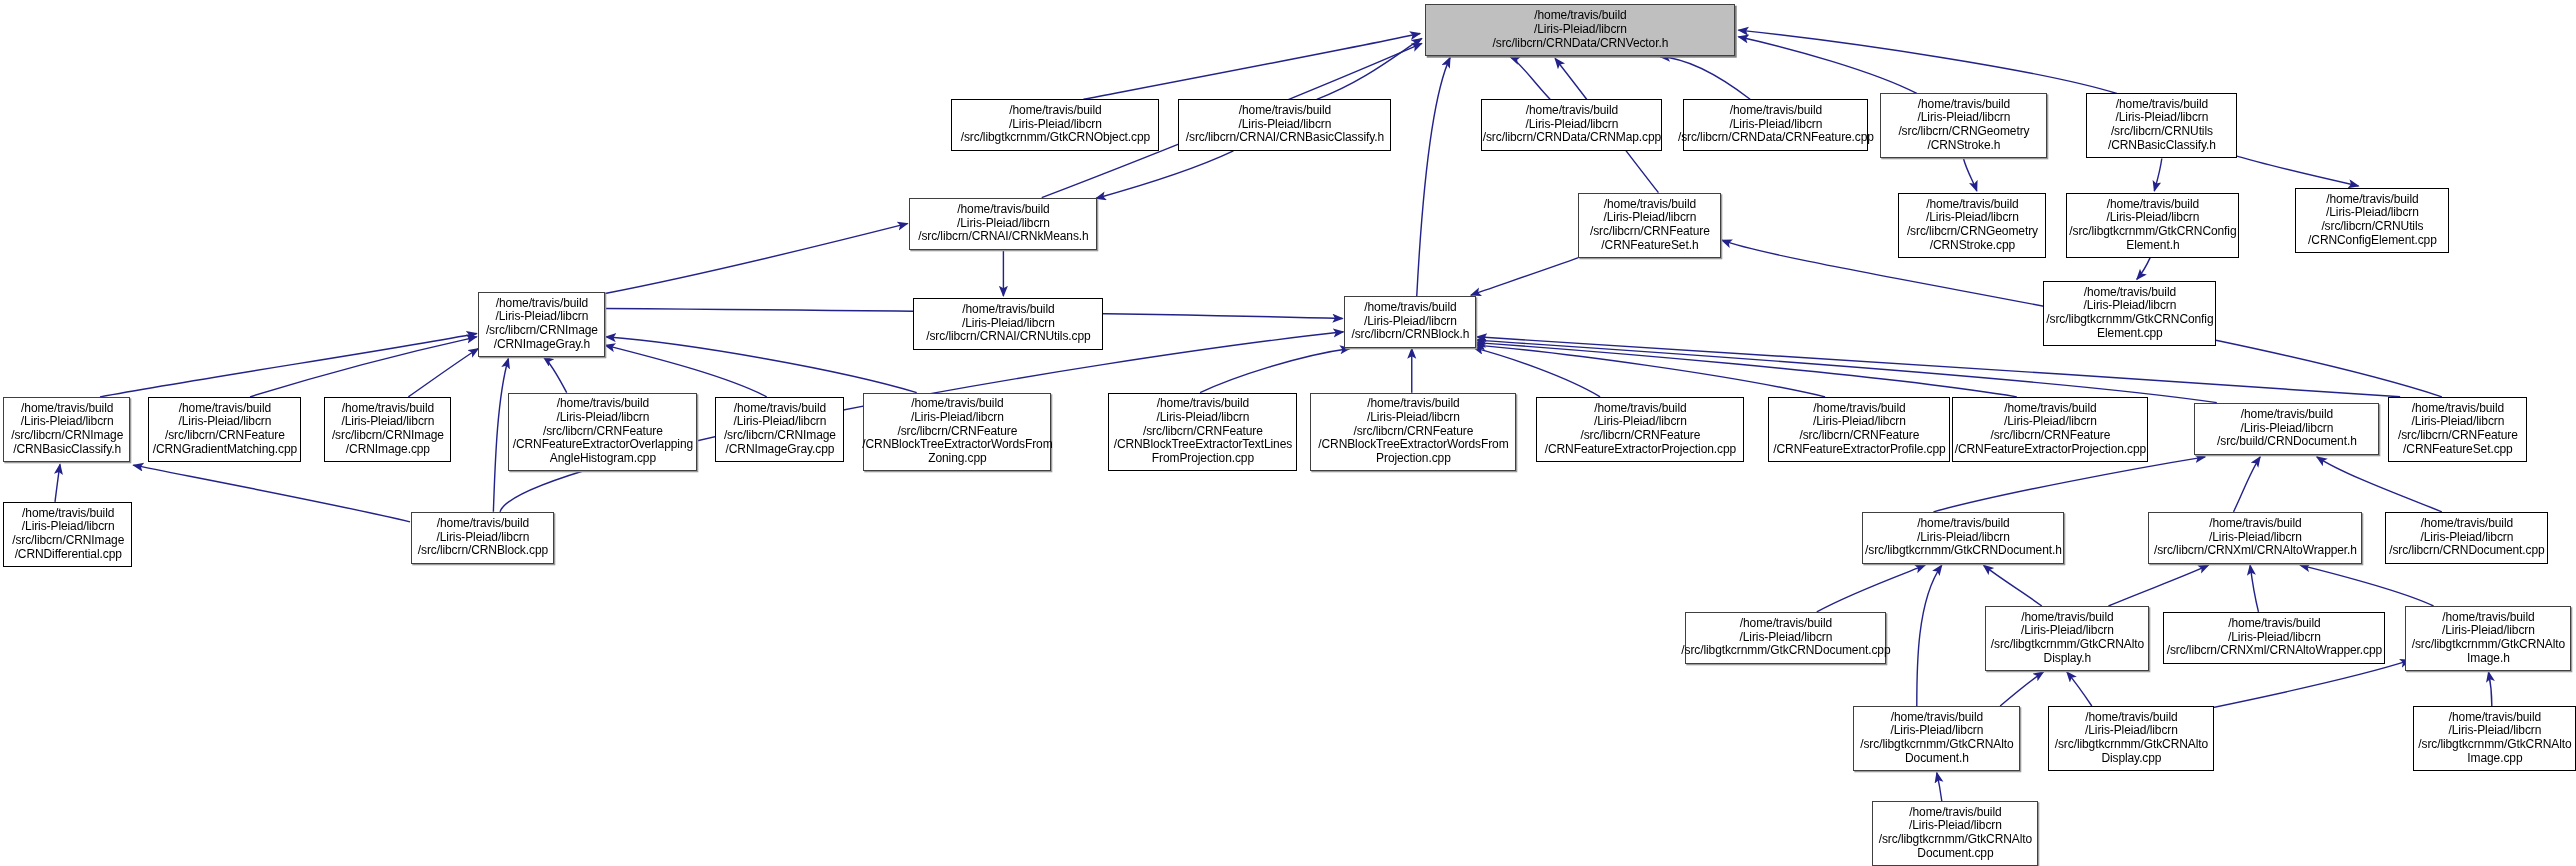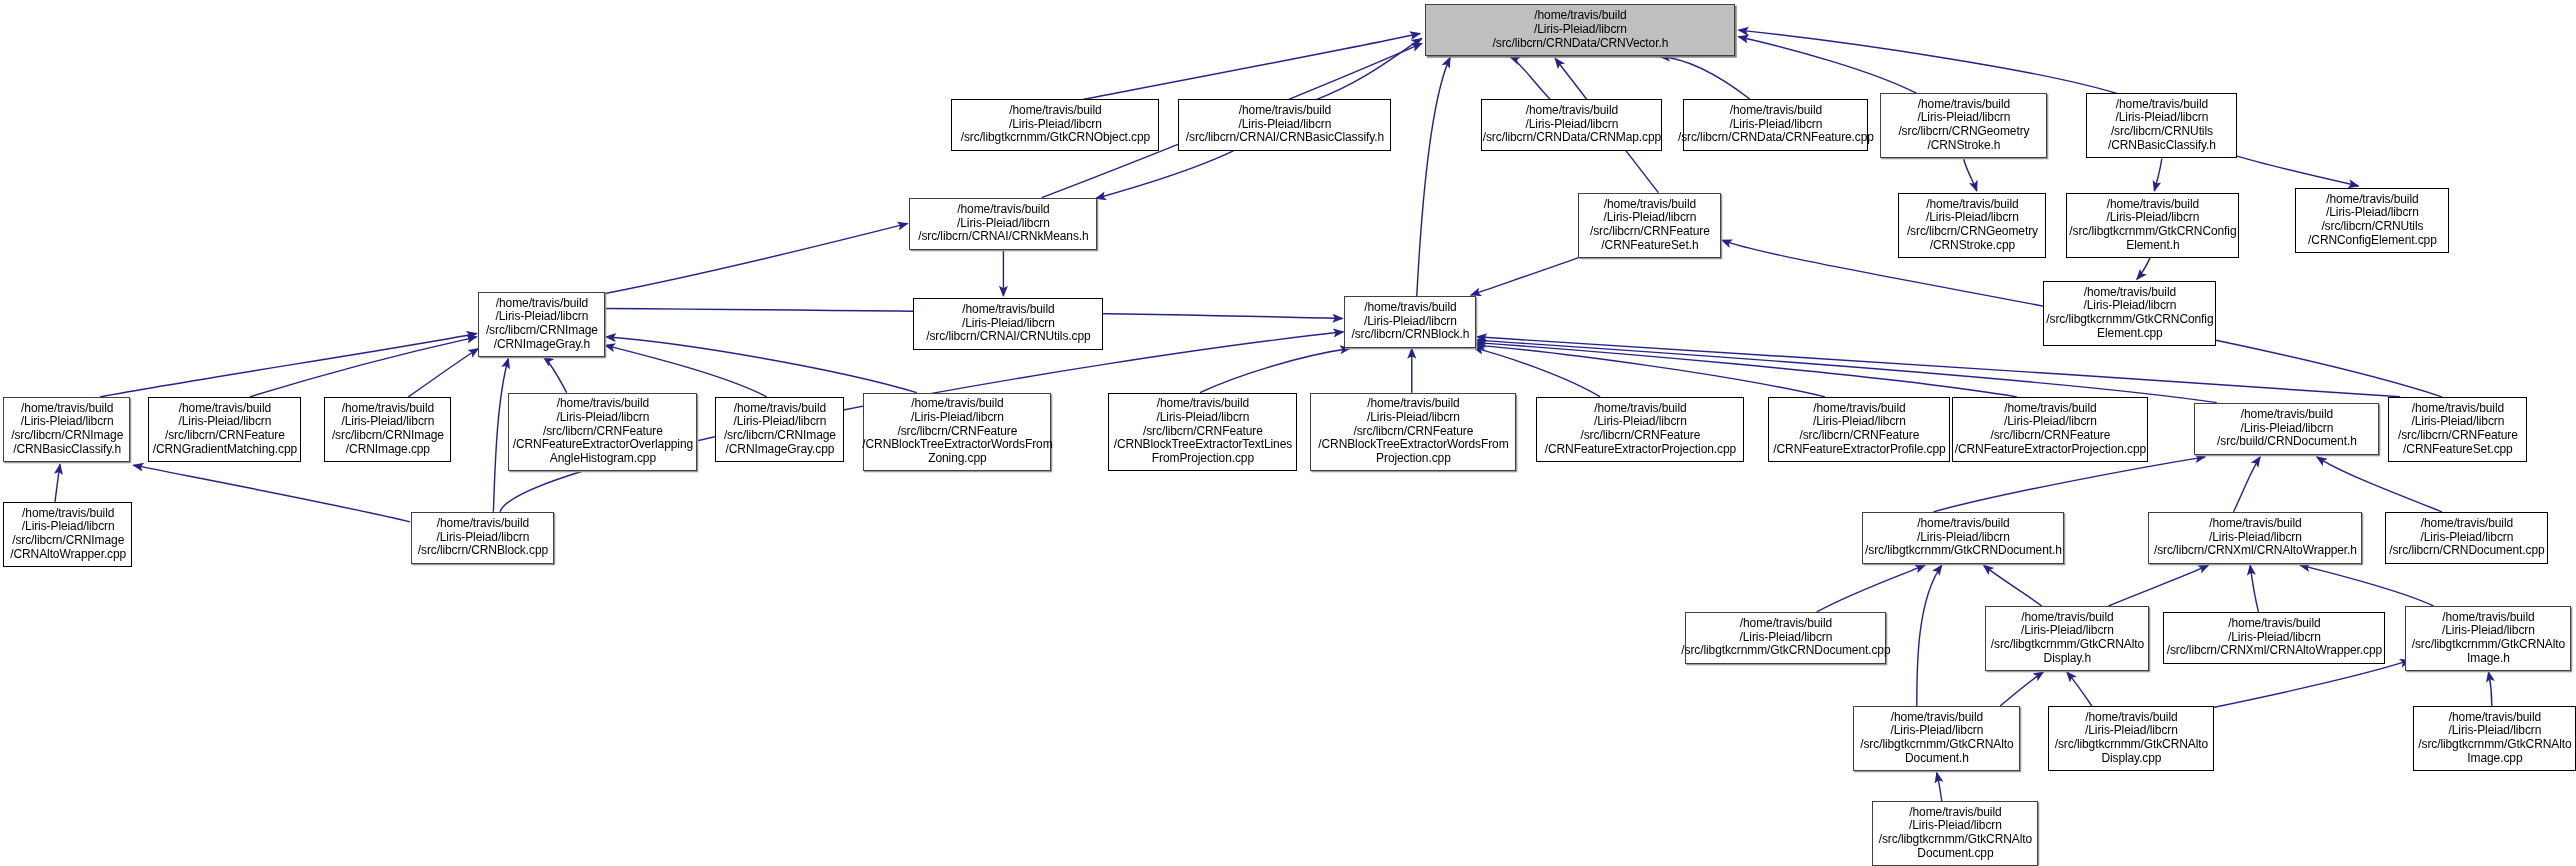--- a/index.html
+++ b/index.html
@@ -246,21 +246,21 @@
       <div class="node" style="left: 2388px; top: 397px; width: 139px; height: 65px;">
         <div class="ln">/home/travis/build</div>
         <div class="ln">/Liris-Pleiad/libcrn</div>
         <div class="ln">/src/libcrn/CRNFeature</div>
         <div class="ln">/CRNFeatureSet.cpp</div>
       </div>
       <div class="node" style="left: 3.3px; top: 502px; width: 129px; height: 65px;">
         <div class="ln">/home/travis/build</div>
         <div class="ln">/Liris-Pleiad/libcrn</div>
         <div class="ln">/src/libcrn/CRNImage</div>
-        <div class="ln">/CRNAltoWrapper.cpp</div>
+        <div class="ln">/CRNDifferential.cpp</div>
       </div>
       <div class="node thick" style="left: 411px; top: 512px; width: 143px; height: 52px;">
         <div class="ln">/home/travis/build</div>
         <div class="ln">/Liris-Pleiad/libcrn</div>
         <div class="ln">/src/libcrn/CRNBlock.cpp</div>
       </div>
       <div class="node thick" style="left: 1862px; top: 512px; width: 202px; height: 52px;">
         <div class="ln">/home/travis/build</div>
         <div class="ln">/Liris-Pleiad/libcrn</div>
         <div class="ln">/src/libgtkcrnmm/GtkCRNDocument.h</div>

